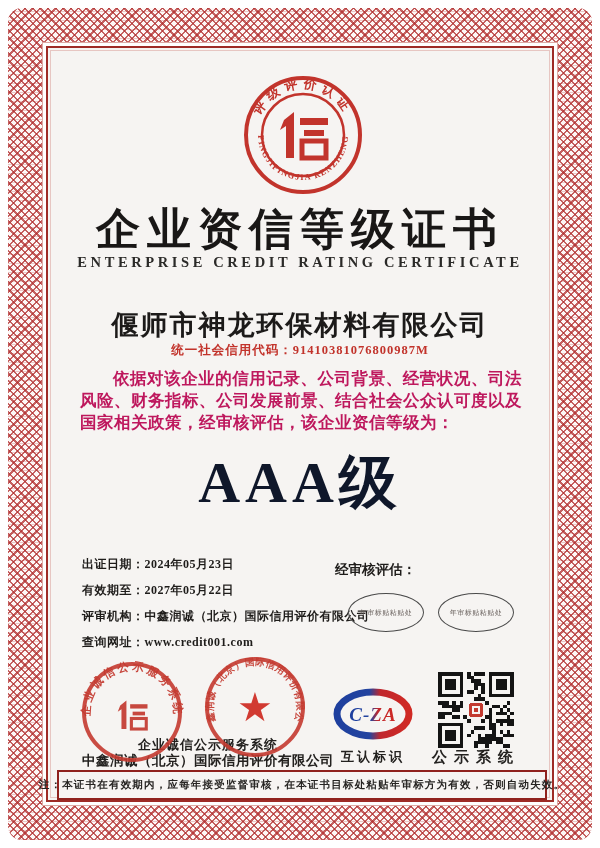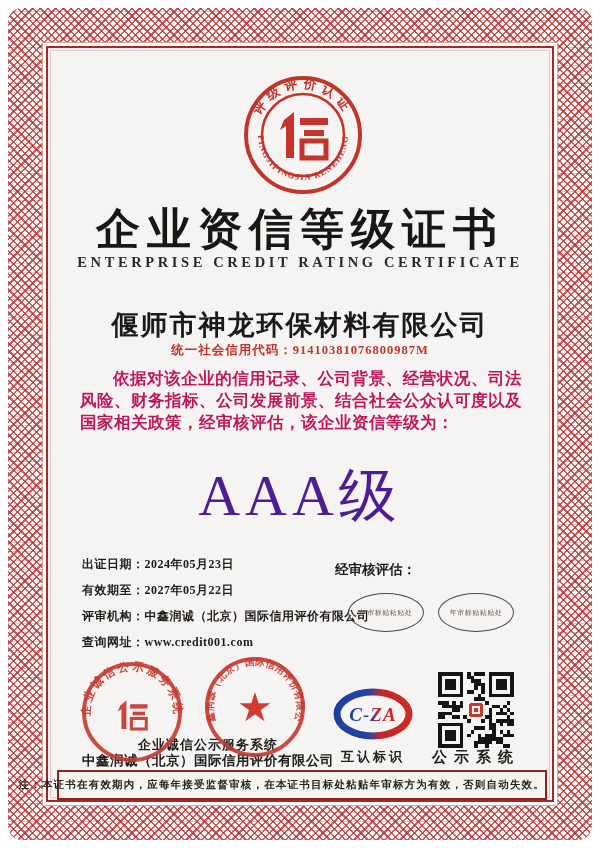--- a/index.html
+++ b/index.html
@@ -36,42 +36,42 @@
   
   .title{left:0;right:0;top:152px;font-size:44px;font-weight:900;color:#191716;
          letter-spacing:7px;white-space:nowrap;}
   .subtitle{left:0;right:0;top:206px;font-size:14.5px;font-weight:bold;color:#2b2a28;
             letter-spacing:3.6px;white-space:nowrap;}
   .credit-code{right:36px;top:233px;font-size:12.5px;font-weight:bold;color:#c2332b;letter-spacing:1px;}
   .company{left:0;right:0;top:259px;font-size:27px;font-weight:900;color:#1c1a19;letter-spacing:2px;text-align:center;}
   .uscc{left:0;right:0;top:294px;font-size:12.5px;font-weight:bold;color:#c2332b;letter-spacing:1px;}
   .body-text{left:32px;right:30px;top:320px;font-size:16.5px;font-weight:bold;color:#be185d;
              line-height:1.33;text-align:justify;text-indent:2em;letter-spacing:.5px;}
-  .rating{left:0;right:0;top:396px;font-size:58px;font-weight:400;color:#4c1d95;letter-spacing:5px;margin-top:13px;}
+  .rating{left:0;right:0;top:396px;font-size:58px;font-weight:700;color:#0f172a;letter-spacing:5px;}
   
   .details{left:34px;top:503px;font-size:12px;font-weight:bold;color:#1e1c1a;}
   .detail-row{height:26px;line-height:26px;white-space:nowrap;letter-spacing:.5px;}
   
   .annual-label{left:287px;top:513px;font-size:13.5px;font-weight:bold;color:#1e1c1a;}
   .oval{position:absolute;top:545px;width:74px;height:37px;border:1.5px solid #4a4a4a;
         border-radius:50%;display:flex;align-items:center;justify-content:center;
         font-size:7px;color:#6a625e;letter-spacing:.5px;background:transparent;}
   .oval1{left:300px;} .oval2{left:390px;}
   
   .seal-left{left:32px;top:612px;width:104px;height:104px;}
   .seal-right{left:155px;top:607px;width:104px;height:104px;}
   .caption1{left:20px;top:688px;width:280px;font-size:13px;font-weight:bold;color:#23211f;letter-spacing:1px;z-index:3;}
   .caption2{left:0px;top:704px;width:320px;font-size:13.5px;font-weight:bold;color:#23211f;letter-spacing:.5px;z-index:3;}
   .cza{left:284px;top:640px;width:82px;height:52px;}
   .cza-caption{left:284px;top:700px;width:82px;font-size:13px;font-weight:bold;color:#23211f;letter-spacing:3px;}
   .qr{left:390px;top:624px;width:76px;height:76px;}
   .qr-caption{left:382px;top:700px;width:92px;font-size:15px;font-weight:bold;color:#23211f;letter-spacing:7px;white-space:nowrap;}
   
   .note-box{left:9px;top:722px;width:490px;height:30px;border:2px solid #8f211d;
-            box-sizing:border-box;display:flex;align-items:center;justify-content:flex-end;background:#f6f4f2;}
+            box-sizing:border-box;display:flex;align-items:center;justify-content:center;background:#f6f4f2;}
   .note-text{font-size:10.5px;font-weight:bold;color:#262422;letter-spacing:1.2px;white-space:nowrap;}
   svg text{font-family:"Liberation Serif","DejaVu Serif",serif;}
 </style>
 </head>
 <body>
 
 <div class="band"></div>
 
 <div class="paper">
 

